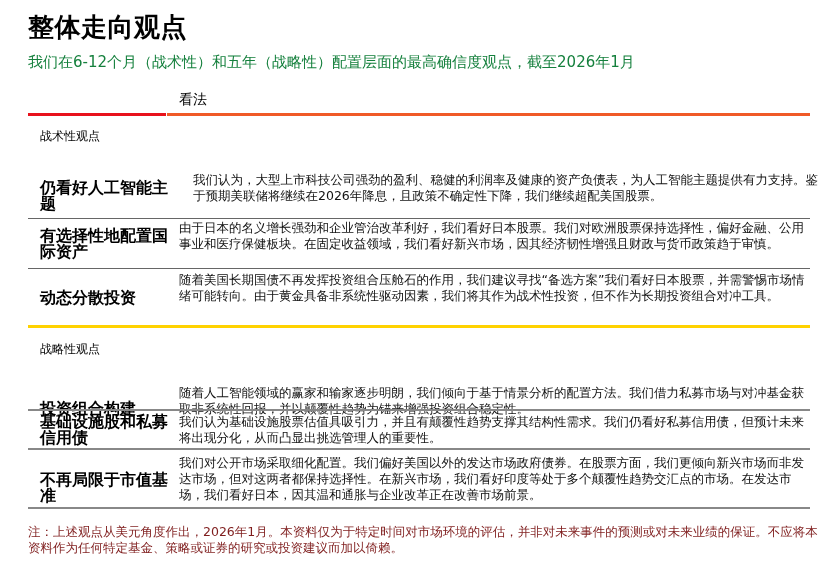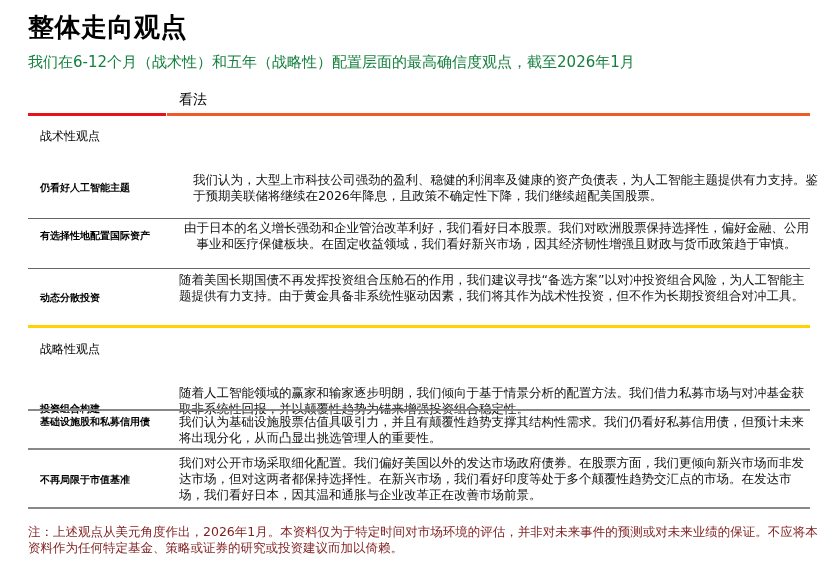--- a/index.html
+++ b/index.html
@@ -6,21 +6,21 @@
   body { width: 840px; height: 577px; position: relative; overflow: hidden;
          font-family: "DejaVu Sans", "Liberation Sans", sans-serif; color: #000; }
   .title { position: absolute; left: 28px; top: 10px; font-size: 26px; font-weight: bold; letter-spacing: 0.5px; }
   .subtitle { position: absolute; left: 28px; top: 53px; font-size: 15px; color: #15803d; }
   .col-header { position: absolute; left: 179px; top: 91px; font-size: 14px; font-weight: normal; }
   .rule { position: absolute; height: 3px; }
   .rule-red { left: 28px; top: 113px; width: 138px; background: #e8121c; }
   .rule-orange { left: 167px; top: 113px; width: 643px; background: #f05a28; }
   .rule-yellow { left: 28px; top: 325px; width: 782px; height: 3px; background: #ffd200; }
   .section-label { position: absolute; left: 40px; font-size: 12px; font-weight: normal; }
-  .row-label { position: absolute; left: 40px; width: 130px; font-size: 10px; font-weight: bold; line-height: 16px; }
+  .row-label { position: absolute; left: 40px; width: 130px; font-size: 16px; font-weight: bold; line-height: 16px; }
   .row-text { position: absolute; left: 179px; width: 635px; font-size: 12.5px; line-height: 16px; color: #111; }
   .divider { position: absolute; left: 28px; width: 782px; height: 1px; background: #666; }
   .divider.light { background: #888; height: 2px; }
   .note { position: absolute; left: 28px; top: 524px; width: 800px; font-size: 12.5px; line-height: 16px; color: #7f1d1d; }
 </style>
 </head>
 <body>
 
 <div class="title">整体走向观点</div>
 <div class="subtitle">我们在6-12个月（战术性）和五年（战略性）配置层面的最高确信度观点，截至2026年1月</div>
@@ -29,25 +29,25 @@
 <div class="rule rule-red"></div>
 <div class="rule rule-orange"></div>
 
 <div class="section-label" style="top:128px;">战术性观点</div>
 
 <div class="row-label" style="top:180px;">仍看好人工智能主题</div>
 <div class="row-text" style="top:172px;margin-left:14px;">我们认为，大型上市科技公司强劲的盈利、稳健的利润率及健康的资产负债表，为人工智能主题提供有力支持。鉴于预期美联储将继续在2026年降息，且政策不确定性下降，我们继续超配美国股票。</div>
 <div class="divider" style="top:218px;"></div>
 
 <div class="row-label" style="top:228px;">有选择性地配置国际资产</div>
-<div class="row-text" style="top:220px;text-align:center;">由于日本的名义增长强劲和企业管治改革利好，我们看好日本股票。我们对欧洲股票保持选择性，偏好金融、公用事业和医疗保健板块。在固定收益领域，我们看好新兴市场，因其经济韧性增强且财政与货币政策趋于审慎。</div>
+<div class="row-text" style="top:220px;">由于日本的名义增长强劲和企业管治改革利好，我们看好日本股票。我们对欧洲股票保持选择性，偏好金融、公用事业和医疗保健板块。在固定收益领域，我们看好新兴市场，因其经济韧性增强且财政与货币政策趋于审慎。</div>
 <div class="divider" style="top:268px;"></div>
 
 <div class="row-label" style="top:290px;">动态分散投资</div>
-<div class="row-text" style="top:272px;">随着美国长期国债不再发挥投资组合压舱石的作用，我们建议寻找“备选方案”以对冲投资组合风险，为人工智能主题提供有力支持。由于黄金具备非系统性驱动因素，我们将其作为战术性投资，但不作为长期投资组合对冲工具。</div>
+<div class="row-text" style="top:272px;">随着美国长期国债不再发挥投资组合压舱石的作用，我们建议寻找“备选方案”我们看好日本股票，并需警惕市场情绪可能转向。由于黄金具备非系统性驱动因素，我们将其作为战术性投资，但不作为长期投资组合对冲工具。</div>
 
 <div class="rule rule-yellow"></div>
 
 <div class="section-label" style="top:341px;">战略性观点</div>
 
 <div class="row-label" style="top:381px;margin-top:20px;">投资组合构建</div>
 <div class="row-text" style="top:373px;margin-top:12px;">随着人工智能领域的赢家和输家逐步明朗，我们倾向于基于情景分析的配置方法。我们借力私募市场与对冲基金获取非系统性回报，并以颠覆性趋势为锚来增强投资组合稳定性。</div>
 <div class="divider light" style="top:409px;"></div>
 
 <div class="row-label" style="top:414px;">基础设施股和私募信用债</div>

